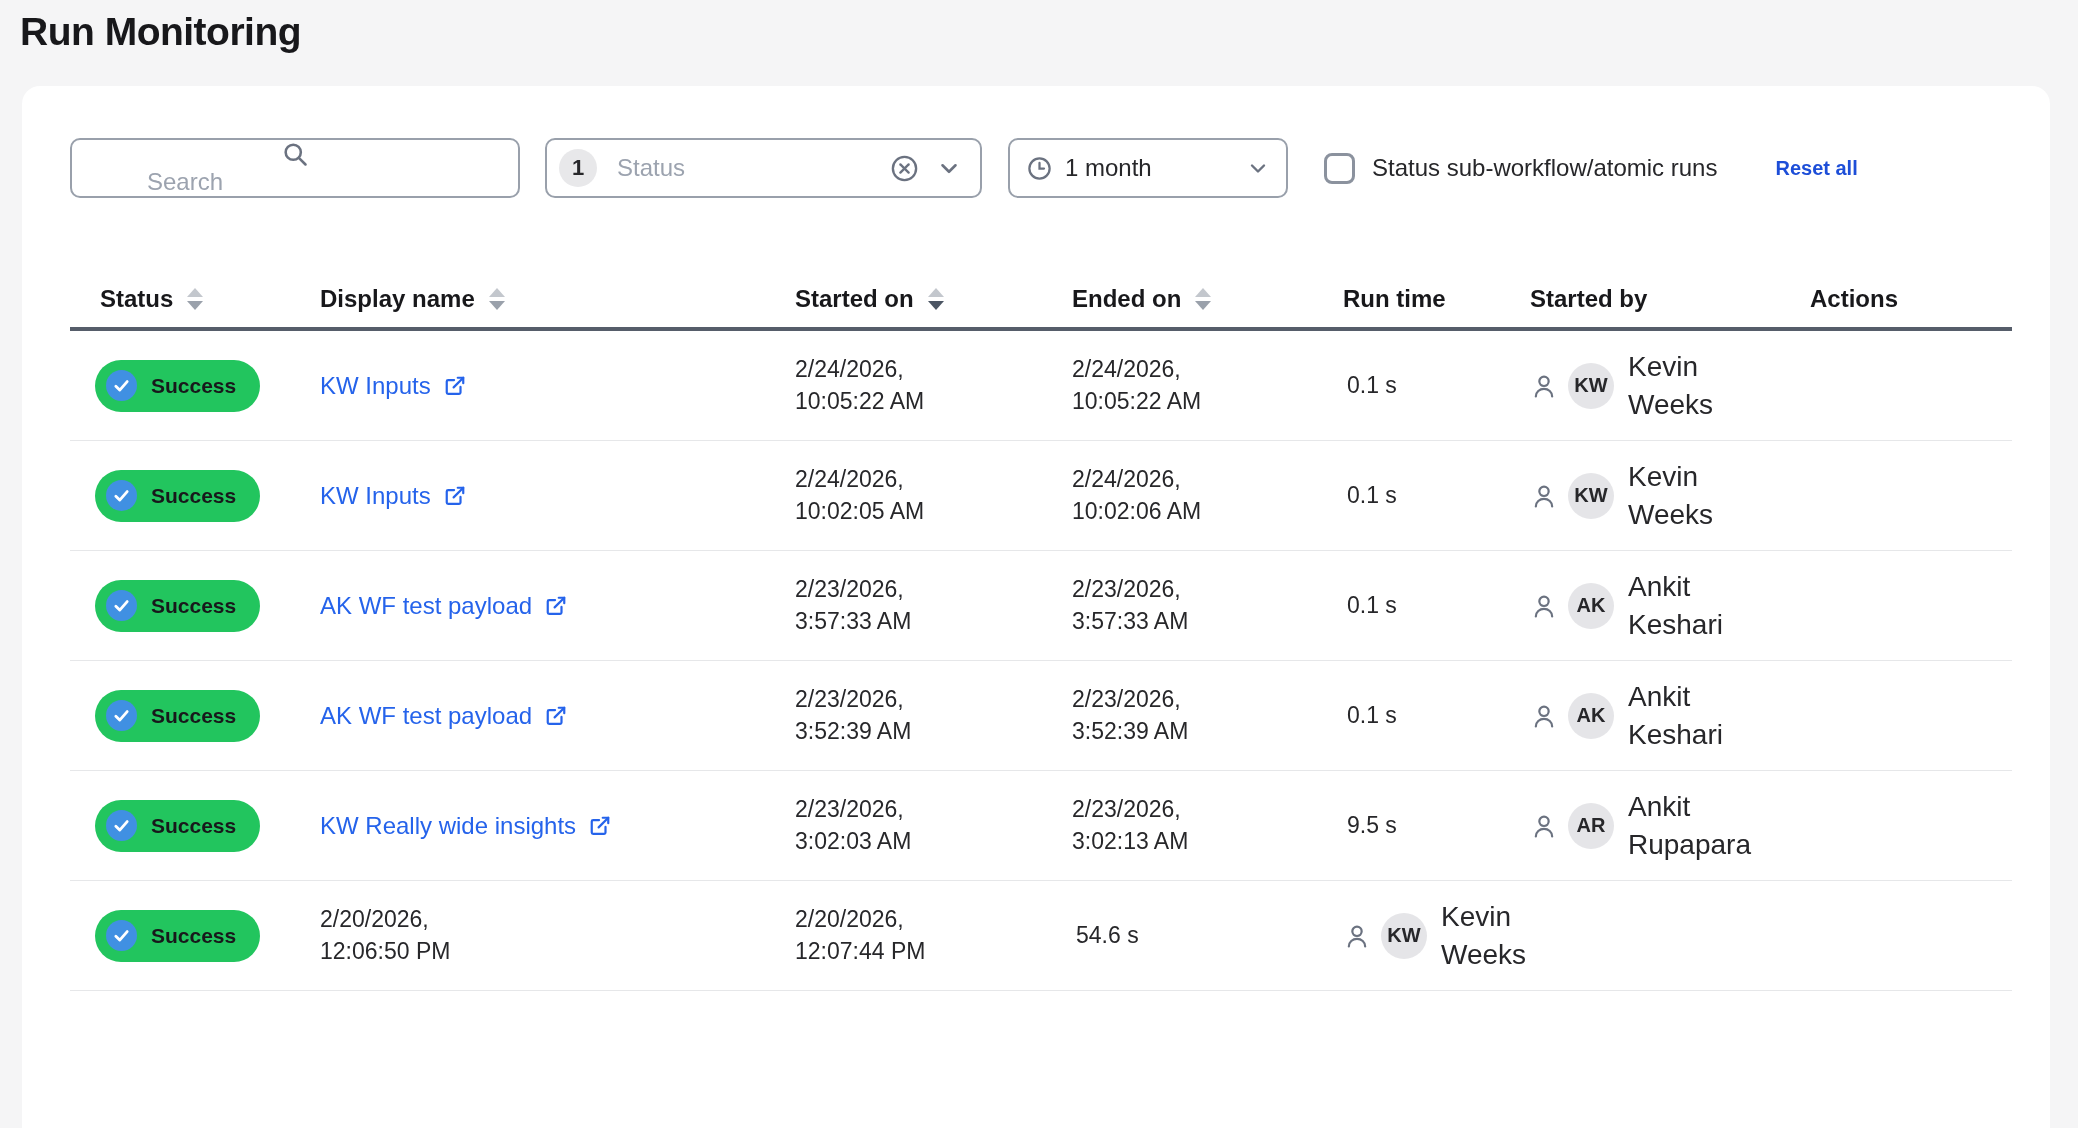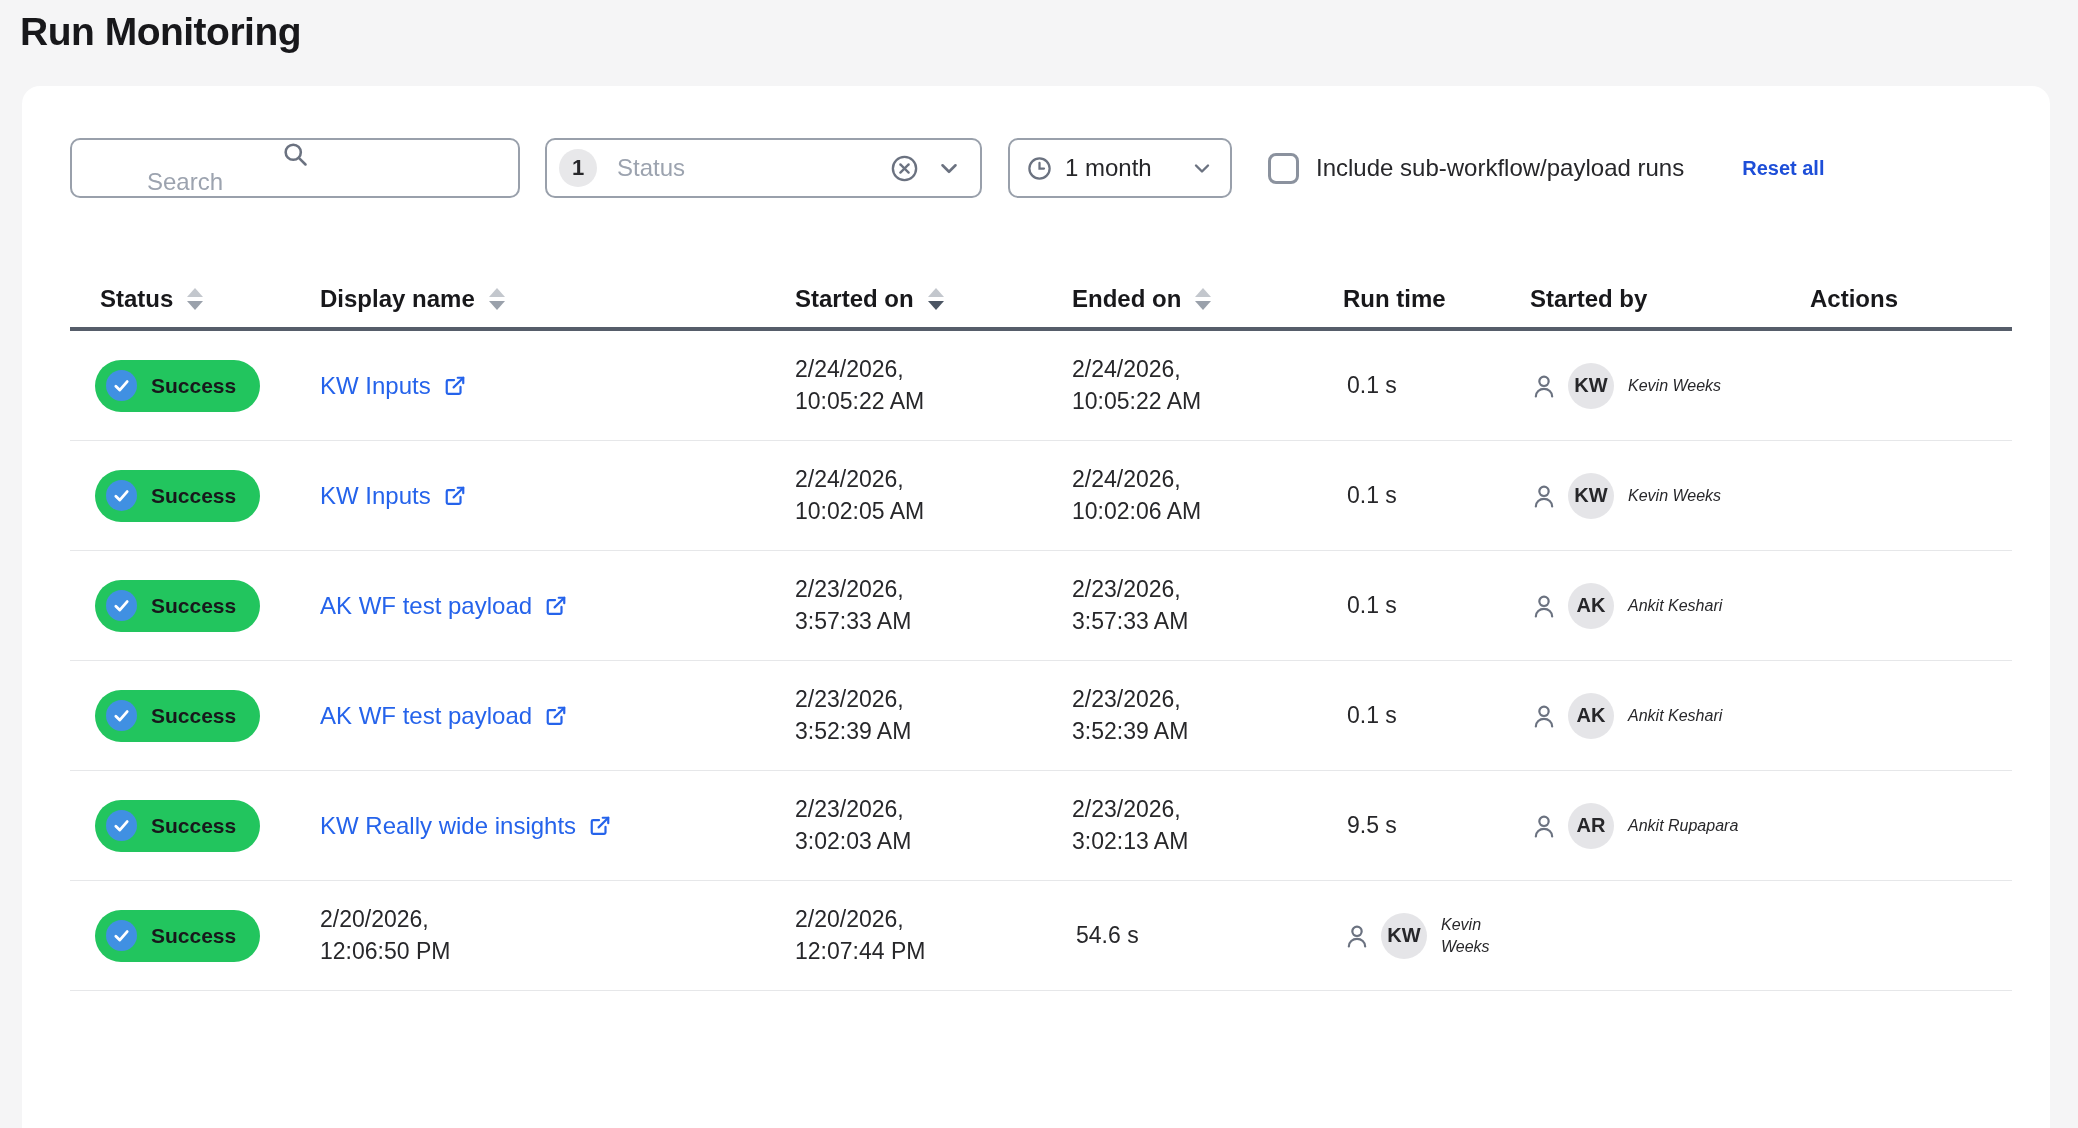--- a/index.html
+++ b/index.html
@@ -32,21 +32,21 @@
   }
   .search-box input::placeholder { color: #9ca3af; }
   .status-box { width: 437px; margin-left: 25px; padding: 0 18px 0 12px; cursor: pointer; }
   .count-badge {
     width: 38px; height: 38px; border-radius: 50%; background: #e8e8ea;
     display: flex; align-items: center; justify-content: center;
     font-size: 22px; font-weight: 700; color: #27272a; flex: none;
   }
   .status-label { margin-left: 20px; font-size: 24px; color: #9ca3af; flex: 1; }
   .status-box .icons { display: flex; align-items: center; gap: 16px; }
-  .month-box { width: 224px; margin-left: 26px; padding: 0 16px 0 16px; cursor: pointer; }
+  .month-box { width: 280px; margin-left: 26px; padding: 0 16px 0 16px; cursor: pointer; }
   .month-label { font-size: 24px; color: #27272a; margin: 0 12px; flex: 1; }
   .checkbox-group { display: flex; align-items: center; margin-left: 36px; cursor: pointer; }
   .checkbox {
     width: 31px; height: 31px; border: 3px solid #8b929e; border-radius: 8px;
     background: #fff; flex: none;
   }
   .checkbox-label { margin-left: 17px; font-size: 24px; color: #27272a; }
   .reset-all {
     margin-left: 58px; font-size: 20px; font-weight: 700; color: #1d4ed8;
     text-decoration: none; cursor: pointer; white-space: nowrap;
@@ -89,21 +89,21 @@
     color: #2563eb; font-size: 24px; font-weight: 400; text-decoration: none;
   }
   .time-cell { display: flex; flex-direction: column; font-size: 23px; color: #27272a; line-height: 1.35; }
   .runtime-cell { font-size: 23px; color: #27272a; padding-left: 4px; }
   .user-cell { display: flex; align-items: center; }
   .avatar {
     width: 46px; height: 46px; border-radius: 50%; background: #e5e5e8;
     display: flex; align-items: center; justify-content: center;
     font-size: 20px; font-weight: 700; color: #27272a; margin-left: 10px; flex: none;
   }
-  .user-name { margin-left: 14px; font-size: 16px; color: #27272a; line-height: 1.35; max-width: 118px; font-style: italic; }
+  .user-name { margin-left: 14px; font-size: 28px; color: #27272a; line-height: 1.35; max-width: 118px; }
   .actions-cell { }
   svg { display: block; }
 </style>
 </head>
 <body>
 
 <div class="page-header">
   <h1 class="page-title">Run Monitoring</h1>
 </div>
 
@@ -150,21 +150,21 @@
       <span class="month-label">1 month</span>
       <span>
         <svg width="24" height="24" viewBox="0 0 24 24" fill="none" stroke="#6b7280" stroke-width="2.4" stroke-linecap="round" stroke-linejoin="round">
           <polyline points="6,9.5 12,15.5 18,9.5"></polyline>
         </svg>
       </span>
     </div>
 
     <div class="checkbox-group">
       <span class="checkbox"></span>
-      <span class="checkbox-label">Include sub-workflow/payload runs</span>
+      <span class="checkbox-label">Status sub-workflow/atomic runs</span>
     </div>
 
     <a class="reset-all">Reset all</a>
   </div>
 
   <div class="table">
     <div class="grid-row head-row" id="head-row">
   <div class="cell head-cell">
     <span class="head-label">Status</span>
     <span class="sort-icon">

